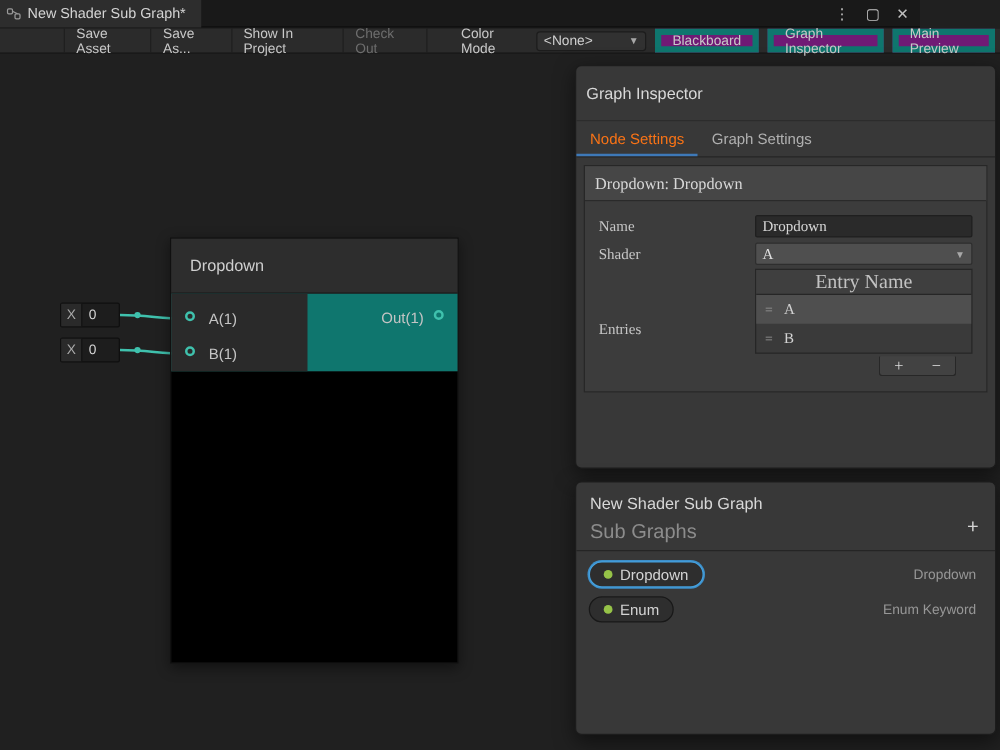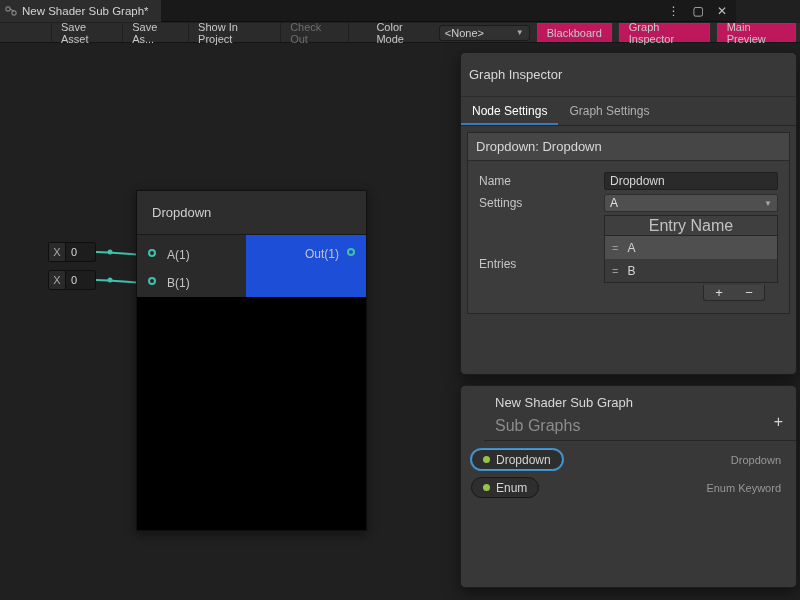--- a/index.html
+++ b/index.html
@@ -28,28 +28,28 @@
   .tb-btn { display:flex; align-items:center; padding:0 9px;
     border-right:1px solid #1f1f1f; }
   .tb-btn:first-child { border-left:1px solid #1f1f1f; margin-left:4px; }
   .tb-btn.disabled { color:#6d6d6d; }
   .color-mode { display:flex; align-items:center; margin-left:27px; }
   .cm-label { margin-right:9px; }
   .dropdown { width:96px; height:16px; background:#313131; border:1px solid #1c1c1c;
     border-radius:3px; display:flex; align-items:center; padding:0 5px; color:#cfcfcf; }
   .dd-arrow { margin-left:auto; font-size:8px; color:#a8a8a8; }
   .tb-right { margin-left:auto; display:flex; align-items:stretch; padding-right:4px; }
-  .tb-right .tb-btn { background:#be185d; border:1px solid #0f766e; margin-left:7px; }
+  .tb-right .tb-btn { background:#701a75; border:5px solid #0f766e; margin-left:7px; }
 
   
   .node { position:absolute; left:136px; top:190px; width:231px;
     border:1px solid #101010; box-shadow:0 3px 10px rgba(0,0,0,0.45); }
   .node-header { height:44px; background:#2d2d2d; border-bottom:1px solid #191919;
     display:flex; align-items:center; padding-left:15px; font-size:13px; color:#cfcfcf; }
-  .node-ports { position:relative; height:62px; background:#1d4ed8; }
+  .node-ports { position:relative; height:62px; background:#0f766e; }
   .in-col { position:absolute; left:0; top:0; width:109px; height:62px; background:#2a2a2a; }
   .port { position:absolute; width:8px; height:8px; border:2px solid #3fc1ad;
     border-radius:50%; background:transparent; }
   .port.a { left:11px; top:14px; }
   .port.b { left:11px; top:42px; }
   .port.out { left:210px; top:13px; }
   .port-label { position:absolute; font-size:12px; color:#c4c4c4; }
   .pl-a { left:30px; top:13px; }
   .pl-b { left:30px; top:41px; }
   .pl-out { right:27px; top:12px; }
@@ -70,25 +70,25 @@
   .panel { position:absolute; background:#383838; border:1px solid #1c1c1c;
     border-radius:5px; box-shadow:0 5px 16px rgba(0,0,0,0.5); overflow:hidden; }
   .inspector { left:460px; top:52px; width:337px; height:323px; }
   .blackboard { left:460px; top:385px; width:337px; height:203px; }
 
   .insp-header { height:43px; display:flex; align-items:center; padding-left:8px;
     font-size:13px; color:#d8d8d8; }
   .tabs { display:flex; height:30px; border-top:1px solid #2c2c2c; border-bottom:1px solid #252525; }
   .tab { padding:0 11px; display:flex; align-items:center; font-size:12px;
     color:#b0b0b0; position:relative; }
-  .tab.active { color:#ffffff;text-align:right; }
+  .tab.active { color:#f97316;text-align:right; }
   .tab.active::after { content:""; position:absolute; left:0; right:0; bottom:0;
     height:2px; background:#3e79b8; }
 
-  .section { margin:6px; border:1px solid #272727; background:#3c3c3c; }
+  .section { margin:6px; border:1px solid #272727; background:#3c3c3c;font-family:Liberation Serif, serif; }
   .section-header { height:28px; background:#464646; border-bottom:1px solid #2a2a2a;
     display:flex; align-items:center; padding-left:8px; font-size:13px; color:#d8d8d8; }
   .section-body { padding:10px 11px 12px 11px; }
   .field-row { display:flex; align-items:center; height:20px; margin-bottom:2px; }
   .field-label { width:125px; flex:0 0 auto; font-size:12px; color:#c6c6c6; }
   .text-input { flex:1; height:18px; background:#2a2a2a; border:1px solid #1f1f1f;
     border-radius:2px; display:flex; align-items:center; padding-left:5px;
     font-size:12px; color:#d6d6d6; }
   .select { flex:1; height:18px; background:#4f4f4f; border:1px solid #2e2e2e;
     border-radius:2px; display:flex; align-items:center; padding:0 5px;
@@ -103,21 +103,21 @@
     padding-left:7px; font-size:12px; color:#d2d2d2; }
   .list-row.selected { background:#4f4f4f; }
   .handle { color:#9a9a9a; font-size:11px; }
   .list-footer-wrap { display:flex; justify-content:flex-end; padding:2px 13px 0 0; }
   .list-footer { width:62px; height:16px; background:#424242; border:1px solid #272727;
     border-top:none; border-radius:0 0 3px 3px; display:flex; align-items:center;
     justify-content:space-around; font-size:13px; color:#dddddd; line-height:1; }
 
   
   .bb-header { position:relative; height:55px; border-bottom:1px solid #252525;
-    padding:9px 12px 0 11px;margin-left:23px; }
+    padding:9px 12px 0 11px; }
   .bb-title { font-size:13px; color:#d8d8d8; }
   .bb-sub { margin-top:7px; font-size:16px; color:#8c8c8c; }
   .bb-add { position:absolute; right:13px; top:27px; font-size:16px; color:#d4d4d4; }
   .bb-row { display:flex; align-items:center; padding:0 15px 0 10px; height:21px; }
   .bb-row.r1 { margin-top:8px; }
   .bb-row.r2 { margin-top:7px; }
   .pill { display:flex; align-items:center; gap:6px; height:21px; padding:0 11px;
     border-radius:11px; background:#2e2e2e; border:1px solid #181818;
     font-size:12px; color:#d4d4d4; }
   .pill.selected { border:1px solid #45a0dd; box-shadow:0 0 0 1px #3d8fc9; }
@@ -207,21 +207,21 @@
       <span>Dropdown: Dropdown</span>
     </div>
     <div class="section-body">
       <div class="field-row">
         <span class="field-label">Name</span>
         <div class="text-input">
           <span>Dropdown</span>
         </div>
       </div>
       <div class="field-row">
-        <span class="field-label">Settings</span>
+        <span class="field-label">Shader</span>
         <div class="select">
           <span>A</span>
           <span class="dd-arrow">▼</span>
         </div>
       </div>
       <div class="entries-row">
         <span class="field-label">Entries</span>
         <div class="list">
           <div class="list-header">Entry Name</div>
           <div class="list-row selected">

